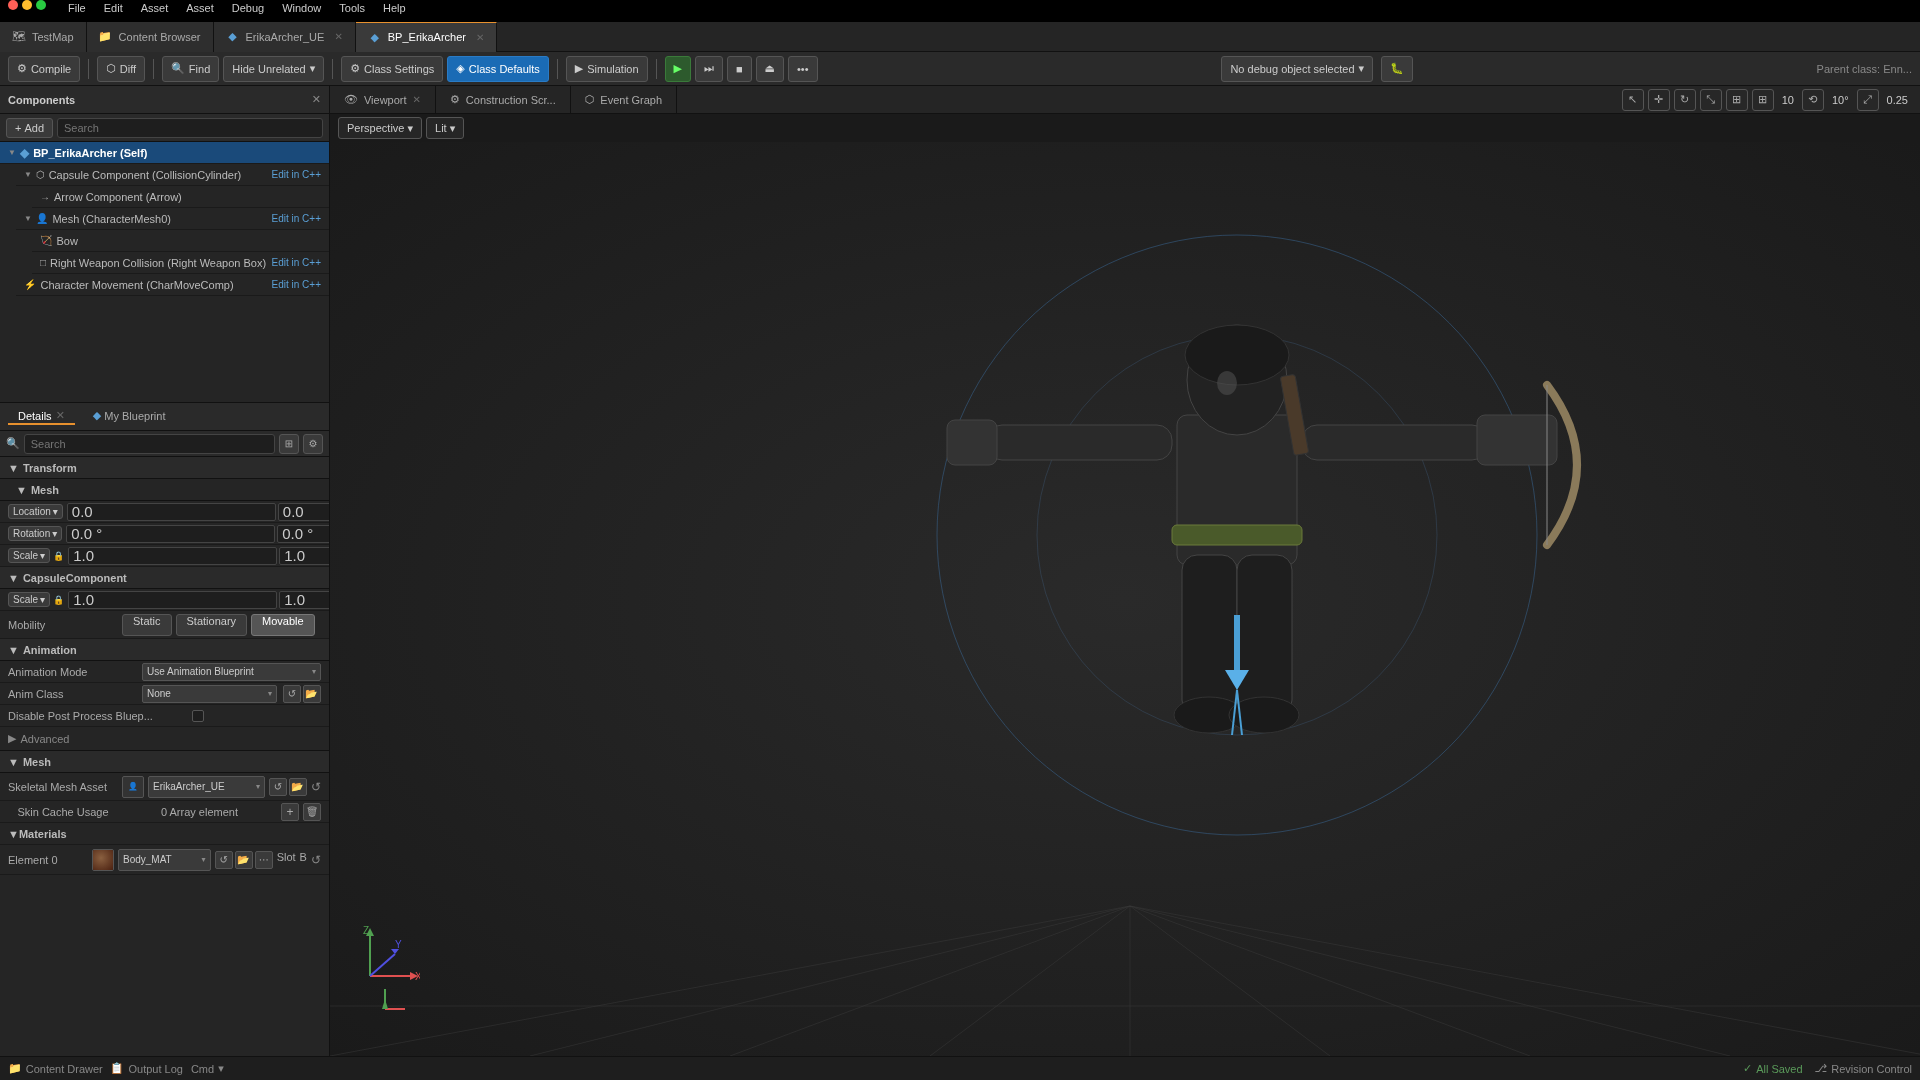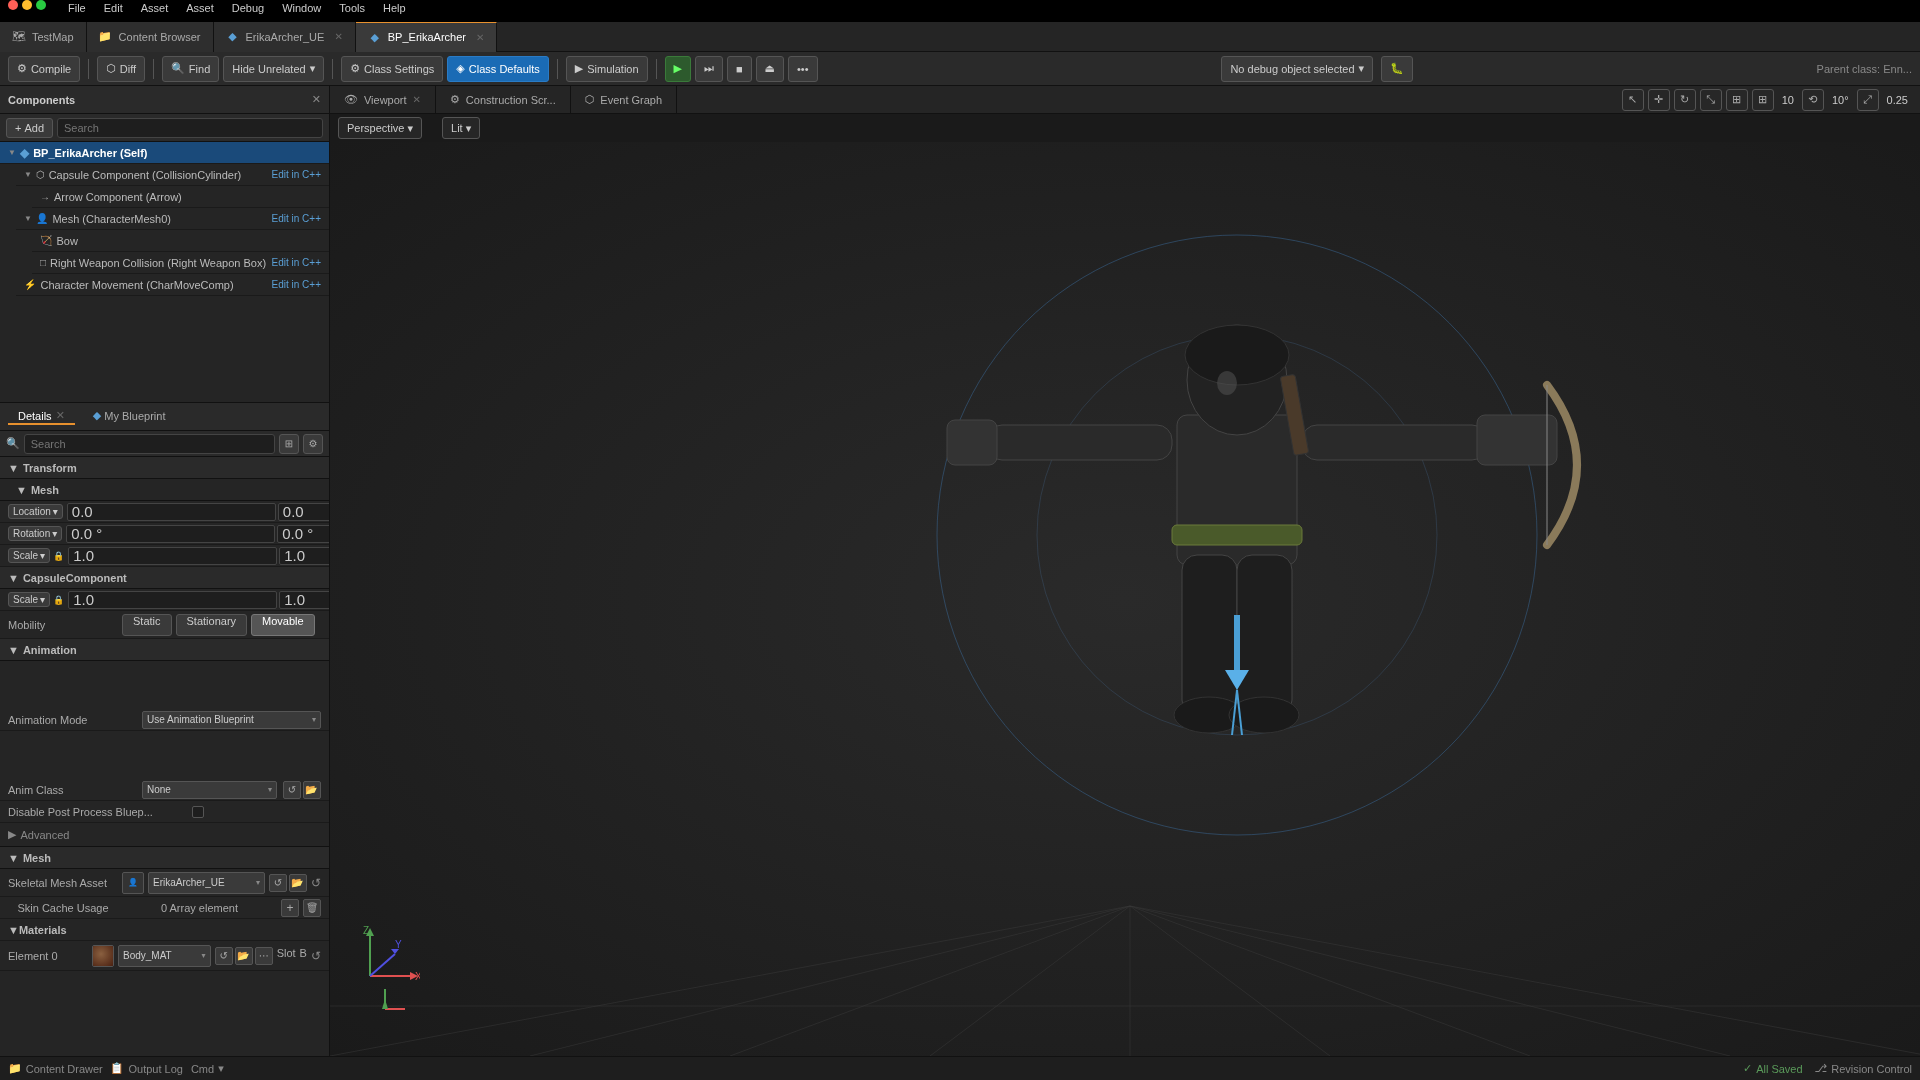--- a/index.html
+++ b/index.html
@@ -343,21 +343,20 @@
     .mobility-btn.active { background: #555; color: #fff; border-color: #777; }
 
     
     .anim-row {
       height: 22px;
       display: flex;
       align-items: center;
       padding: 0 8px;
       gap: 4px;
       border-bottom: 1px solid #1a1a1a;
-      margin-top: 48px;
     }
     .anim-label { width: 130px; color: #aaa; font-size: 11px; }
     .anim-dropdown {
       flex: 1;
       height: 18px;
       background: #3a3a3a;
       border: 1px solid #555;
       border-radius: 2px;
       color: #ccc;
       font-size: 10px;
@@ -488,21 +487,21 @@
     }
     .sub-tab-close { color: #666; cursor: pointer; font-size: 10px; }
 
     
     .viewport-toolbar {
       height: 28px;
       background: transparent;
       display: flex;
       align-items: center;
       padding: 4px 8px;
-      gap: 20px;
+      gap: 4px;
       flex-shrink: 0;
     }
     .vp-btn {
       height: 22px;
       padding: 0 8px;
       background: rgba(40,40,40,0.9);
       border: 1px solid #555;
       border-radius: 3px;
       color: #ccc;
       font-size: 11px;

